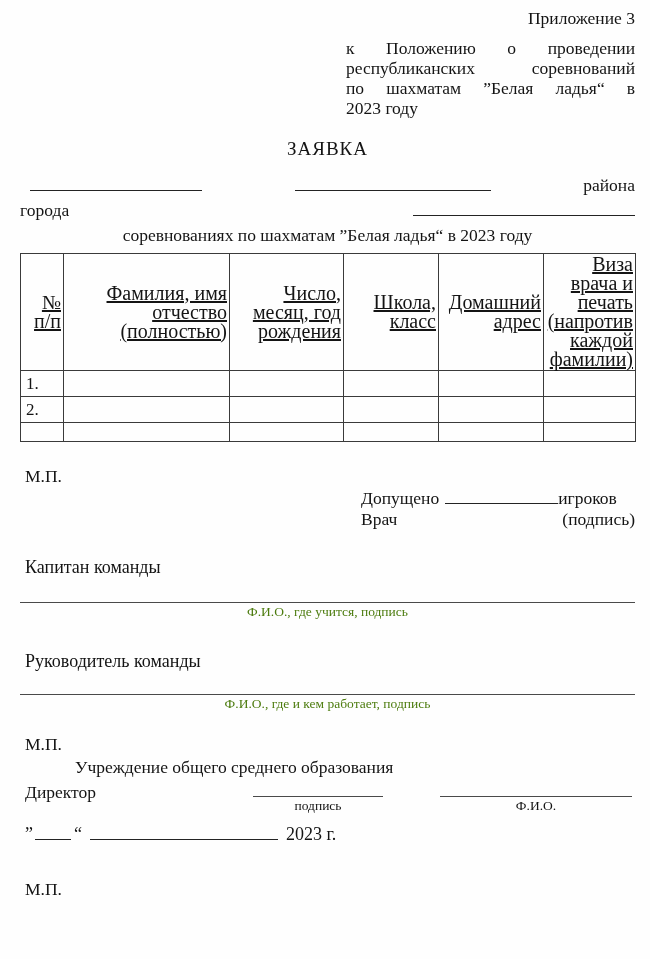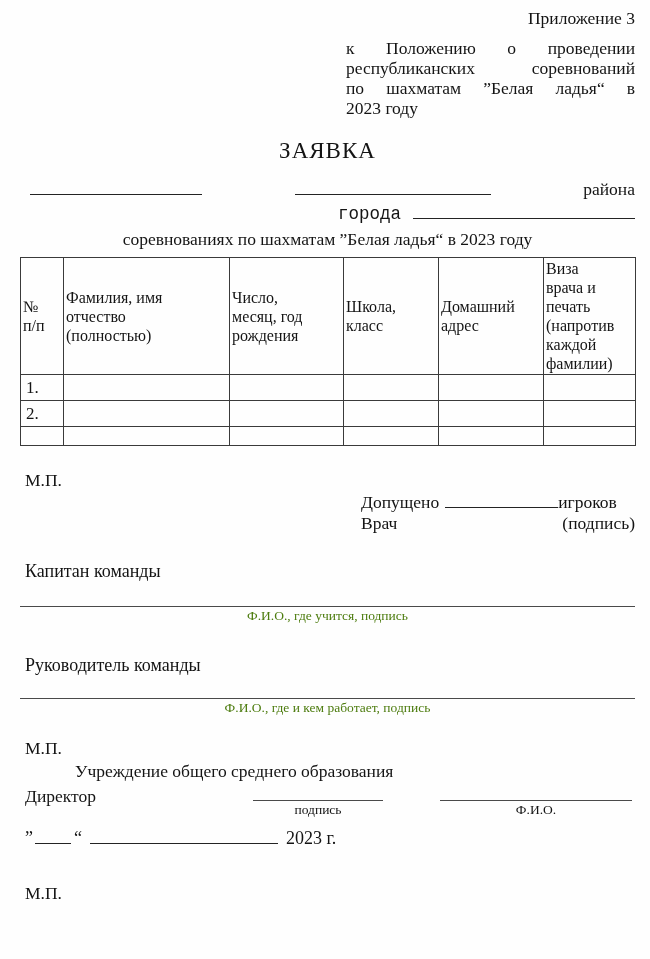--- a/index.html
+++ b/index.html
@@ -9,35 +9,35 @@
     font-family:"Liberation Serif","DejaVu Serif",serif;
     font-size:17px;padding:8px 15px 0 20px;overflow:hidden;
   }
   .pre{white-space:pre-line;}
   
   .appendix{width:289px;margin-left:auto;}
   .appendix-no{text-align:right;font-size:17.5px;}
   .note-line{font-size:17.5px;line-height:20px;text-align:justify;text-align-last:justify;}
   .note-last{text-align-last:left;}
   
-  .title{font-size:23px;font-weight:normal;text-align:center;margin:20px 0 0 0;letter-spacing:1px;}
+  .title{font-size:19px;font-weight:normal;text-align:center;margin:20px 0 0 0;letter-spacing:1px;}
   
   .intro{margin-top:13px;font-size:17.5px;}
   .intro-line{display:flex;align-items:baseline;line-height:25px;}
   .l1{justify-content:space-between;margin-left:10px;}
-  .l2{justify-content:flex-end;gap:12px;font-family:Liberation Mono, monospace;}
+  .l2{justify-content:space-between;gap:12px;}
   .l3{display:block;text-align:center;}
   .fill{display:inline-block;border-bottom:1.4px solid #232323;height:14px;margin-bottom:-2px;}
   .f-team{width:172px;}
   .f-district{width:196px;}
   .f-city{width:222px;}
   
   table{border-collapse:collapse;margin-top:5px;table-layout:fixed;width:615px;}
   th,td{border:1.6px solid #3a3a3a;padding:1px 2px;box-sizing:border-box;}
-  th{font-weight:normal;font-size:16px;line-height:19px;text-align:left;vertical-align:middle;height:95px;}
+  th{font-weight:normal;font-size:20px;line-height:19px;text-align:right;vertical-align:middle;height:95px;text-decoration:underline;}
   td{font-size:17px;vertical-align:middle;}
   .r-std{height:26px;}
   .r-short{height:19px;}
   .cell-num{padding-left:5px;}
   
   .mp{margin-left:5px;font-size:17.5px;}
   .mp-1{margin-top:24px;}
   .medical{display:flex;margin-top:1px;}
   .med-inst{margin-left:77px;width:230px;font-size:17px;line-height:21px;}
   .med-right{margin-left:auto;width:274px;display:flex;flex-direction:column;justify-content:space-between;font-size:17.5px;}

